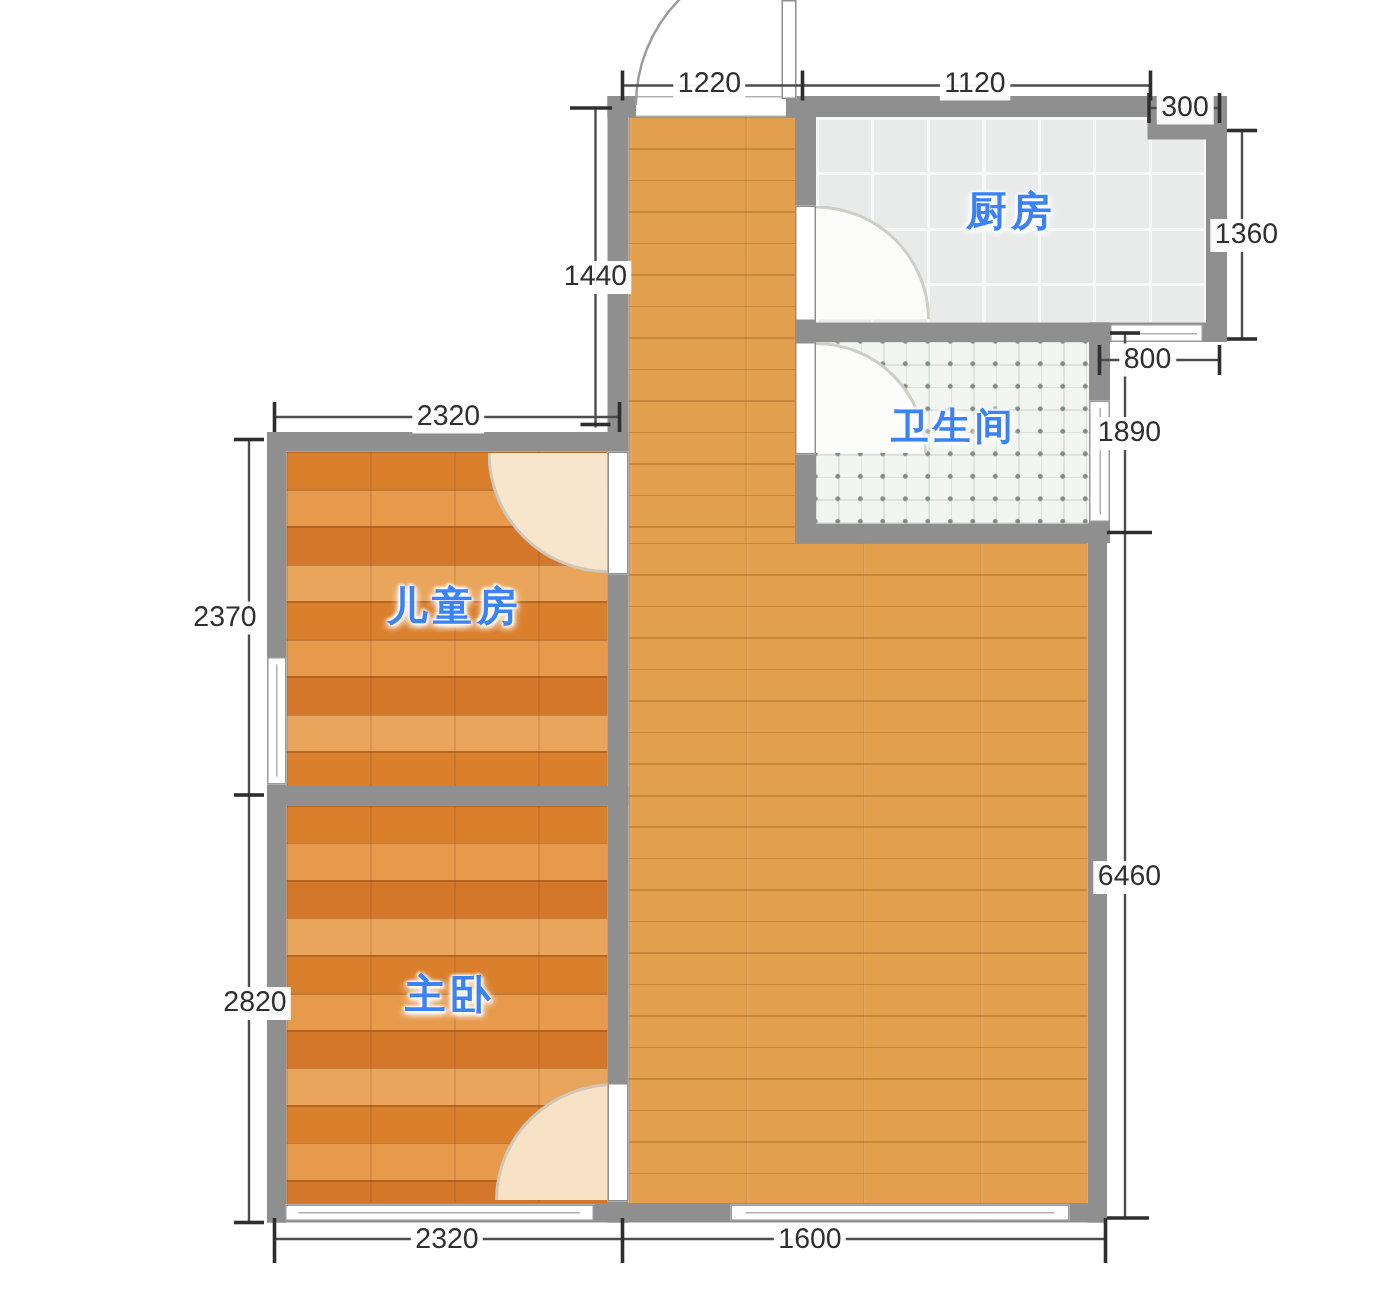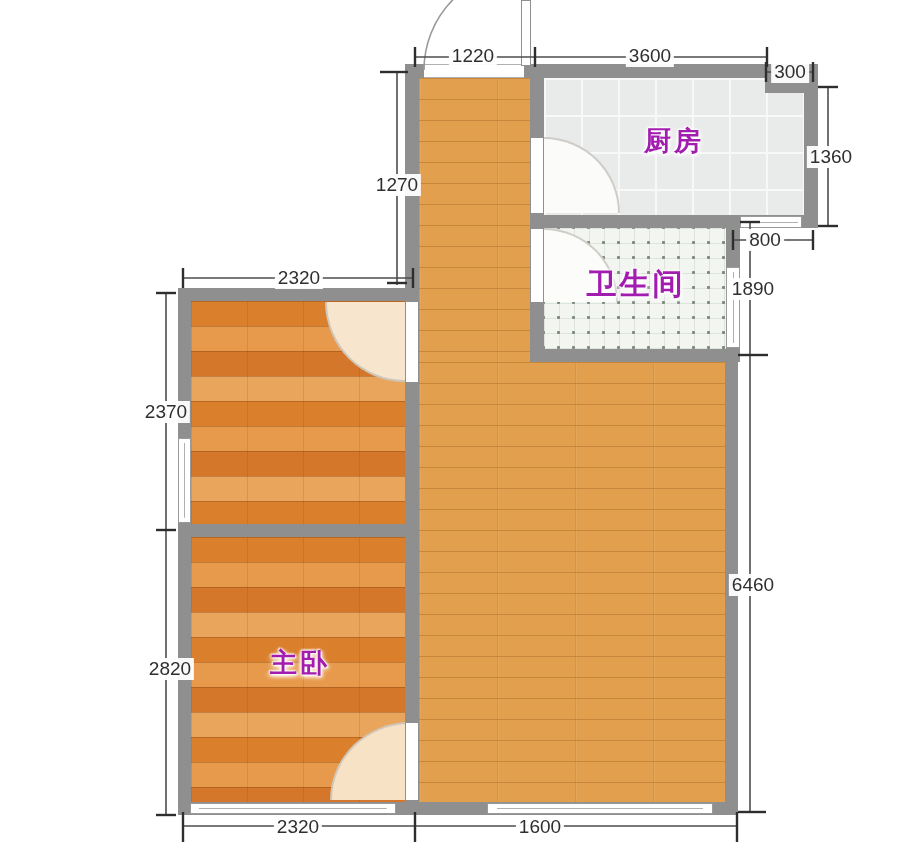--- a/index.html
+++ b/index.html
@@ -50,21 +50,21 @@
   .opening{position:absolute;background:#ffffff;border-top:1px solid #b0b0b0;border-bottom:1px solid #b0b0b0;box-sizing:border-box;z-index:4;}
   .win{position:absolute;background:#ffffff;border:1px solid #9a9a9a;box-sizing:border-box;z-index:4;
        background-repeat:no-repeat;background-position:center;}
   .win-v{background-image:linear-gradient(#b0b0b0,#b0b0b0);background-size:1px 90%;}
   .win-h{background-image:linear-gradient(#b0b0b0,#b0b0b0);background-size:92% 1px;}
   
   svg.overlay{position:absolute;left:0;top:0;z-index:5;pointer-events:none;}
   
   .room-label{
     position:absolute;transform:translate(-50%,-50%);z-index:6;
-    font-size:27px;font-weight:bold;color:#a21caf;letter-spacing:3px;white-space:nowrap;
+    font-size:27px;font-weight:bold;color:#3b82f6;letter-spacing:3px;white-space:nowrap;
     text-shadow:0 0 3px #fff,1px 1px 2px #fff,-1px -1px 2px #fff,2px 2px 4px rgba(255,255,255,.95),-2px 2px 4px rgba(255,255,255,.95);
   }
   .dim{
     position:absolute;transform:translate(-50%,-50%);z-index:6;
     font-size:19px;font-weight:500;color:#2f2f2f;background:rgba(255,255,255,.95);
     padding:0 3px;white-space:nowrap;
   }
 </style>
 </head>
 <body>
@@ -146,30 +146,31 @@
       <line x1="740" y1="222" x2="760" y2="222"></line>
       <line x1="738" y1="355" x2="768" y2="355"></line>
       <line x1="738" y1="812" x2="766" y2="812"></line>
       <line x1="156" y1="293" x2="176" y2="293"></line>
       <line x1="156" y1="530" x2="176" y2="530"></line>
       <line x1="156" y1="815" x2="176" y2="815"></line>
     </g>
   </svg>
 
   <div class="room-label" style="left:674px;top:141px">厨房</div>
-  <div class="room-label" style="left:636px;top:284px;font-size:30px">卫生间</div>
+  <div class="room-label" style="left:636px;top:284px;font-size:25px">卫生间</div>
+  <div class="room-label" style="left:303px;top:404px">儿童房</div>
   <div class="room-label" style="left:300px;top:663px">主卧</div>
 
   <div class="dim" style="left:473px;top:56px">1220</div>
-  <div class="dim" style="left:650px;top:56px">3600</div>
+  <div class="dim" style="left:650px;top:56px">1120</div>
   <div class="dim" style="left:790px;top:72px">300</div>
   <div class="dim" style="left:831px;top:157px">1360</div>
   <div class="dim" style="left:765px;top:240px">800</div>
   <div class="dim" style="left:753px;top:289px">1890</div>
   <div class="dim" style="left:753px;top:585px">6460</div>
-  <div class="dim" style="left:397px;top:185px">1270</div>
+  <div class="dim" style="left:397px;top:185px">1440</div>
   <div class="dim" style="left:299px;top:278px">2320</div>
-  <div class="dim" style="left:166px;top:412px">2370</div>
+  <div class="dim" style="left:150px;top:412px">2370</div>
   <div class="dim" style="left:170px;top:669px">2820</div>
   <div class="dim" style="left:298px;top:827px">2320</div>
   <div class="dim" style="left:540px;top:827px">1600</div>
 
 </div>
 
 </body></html>

